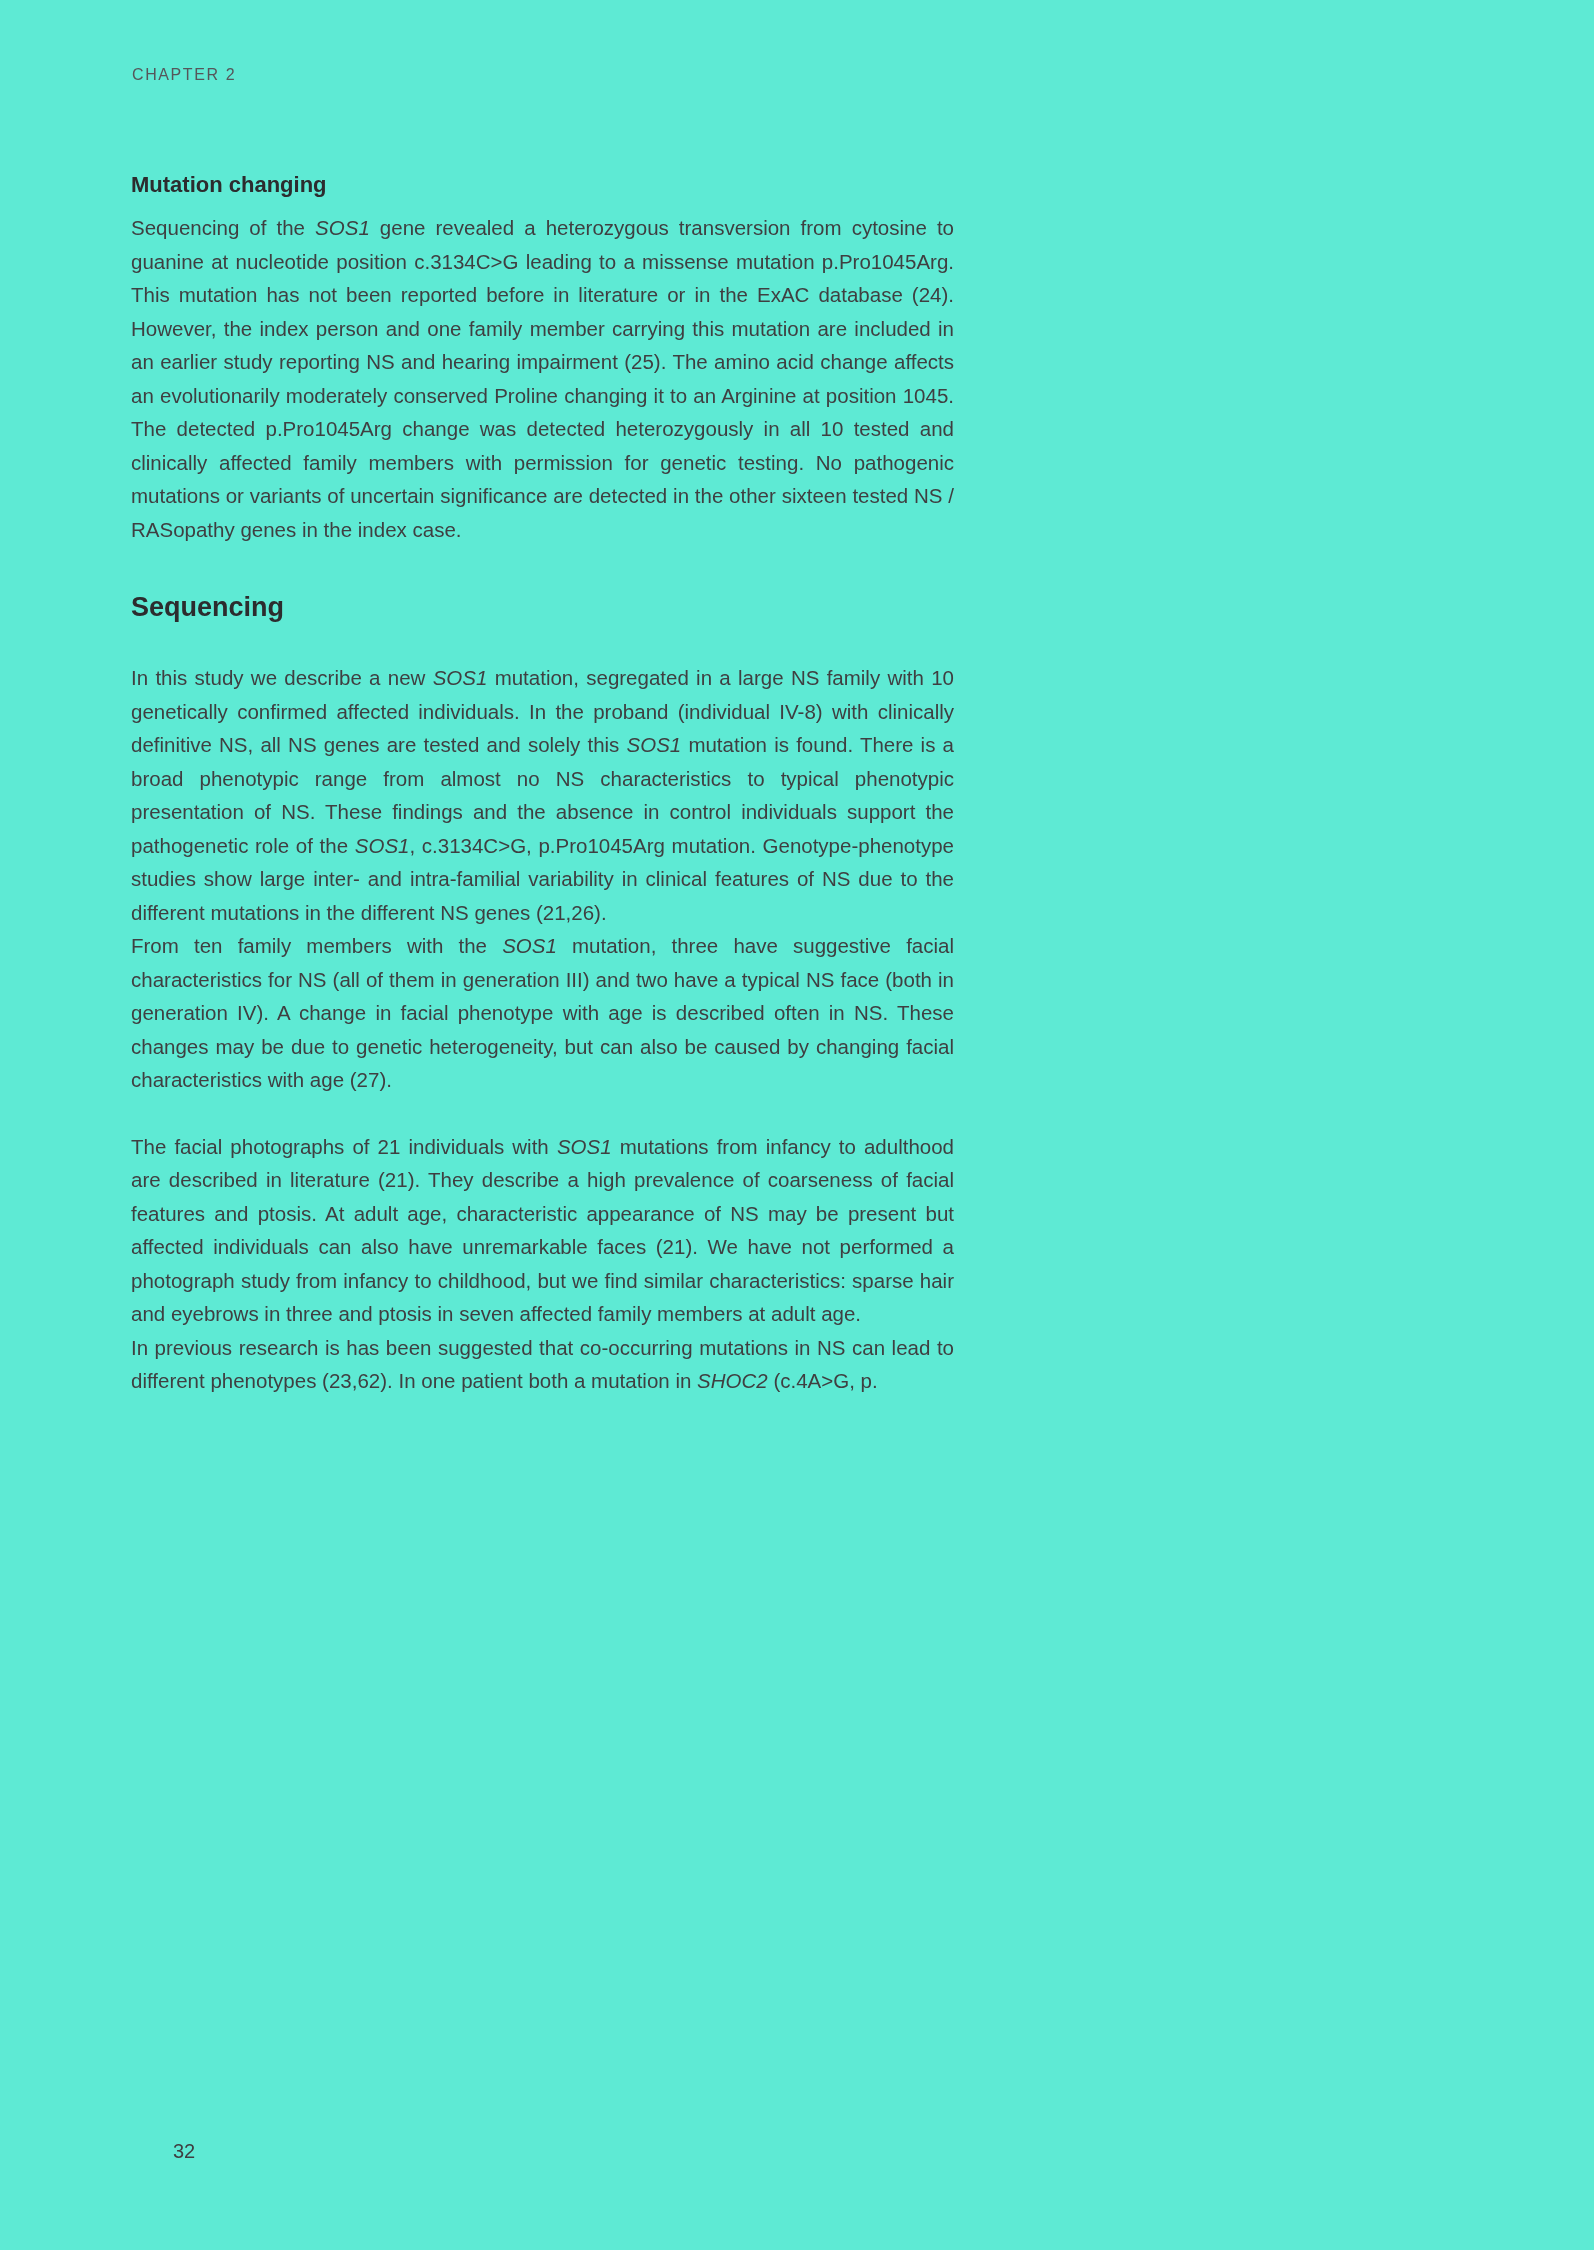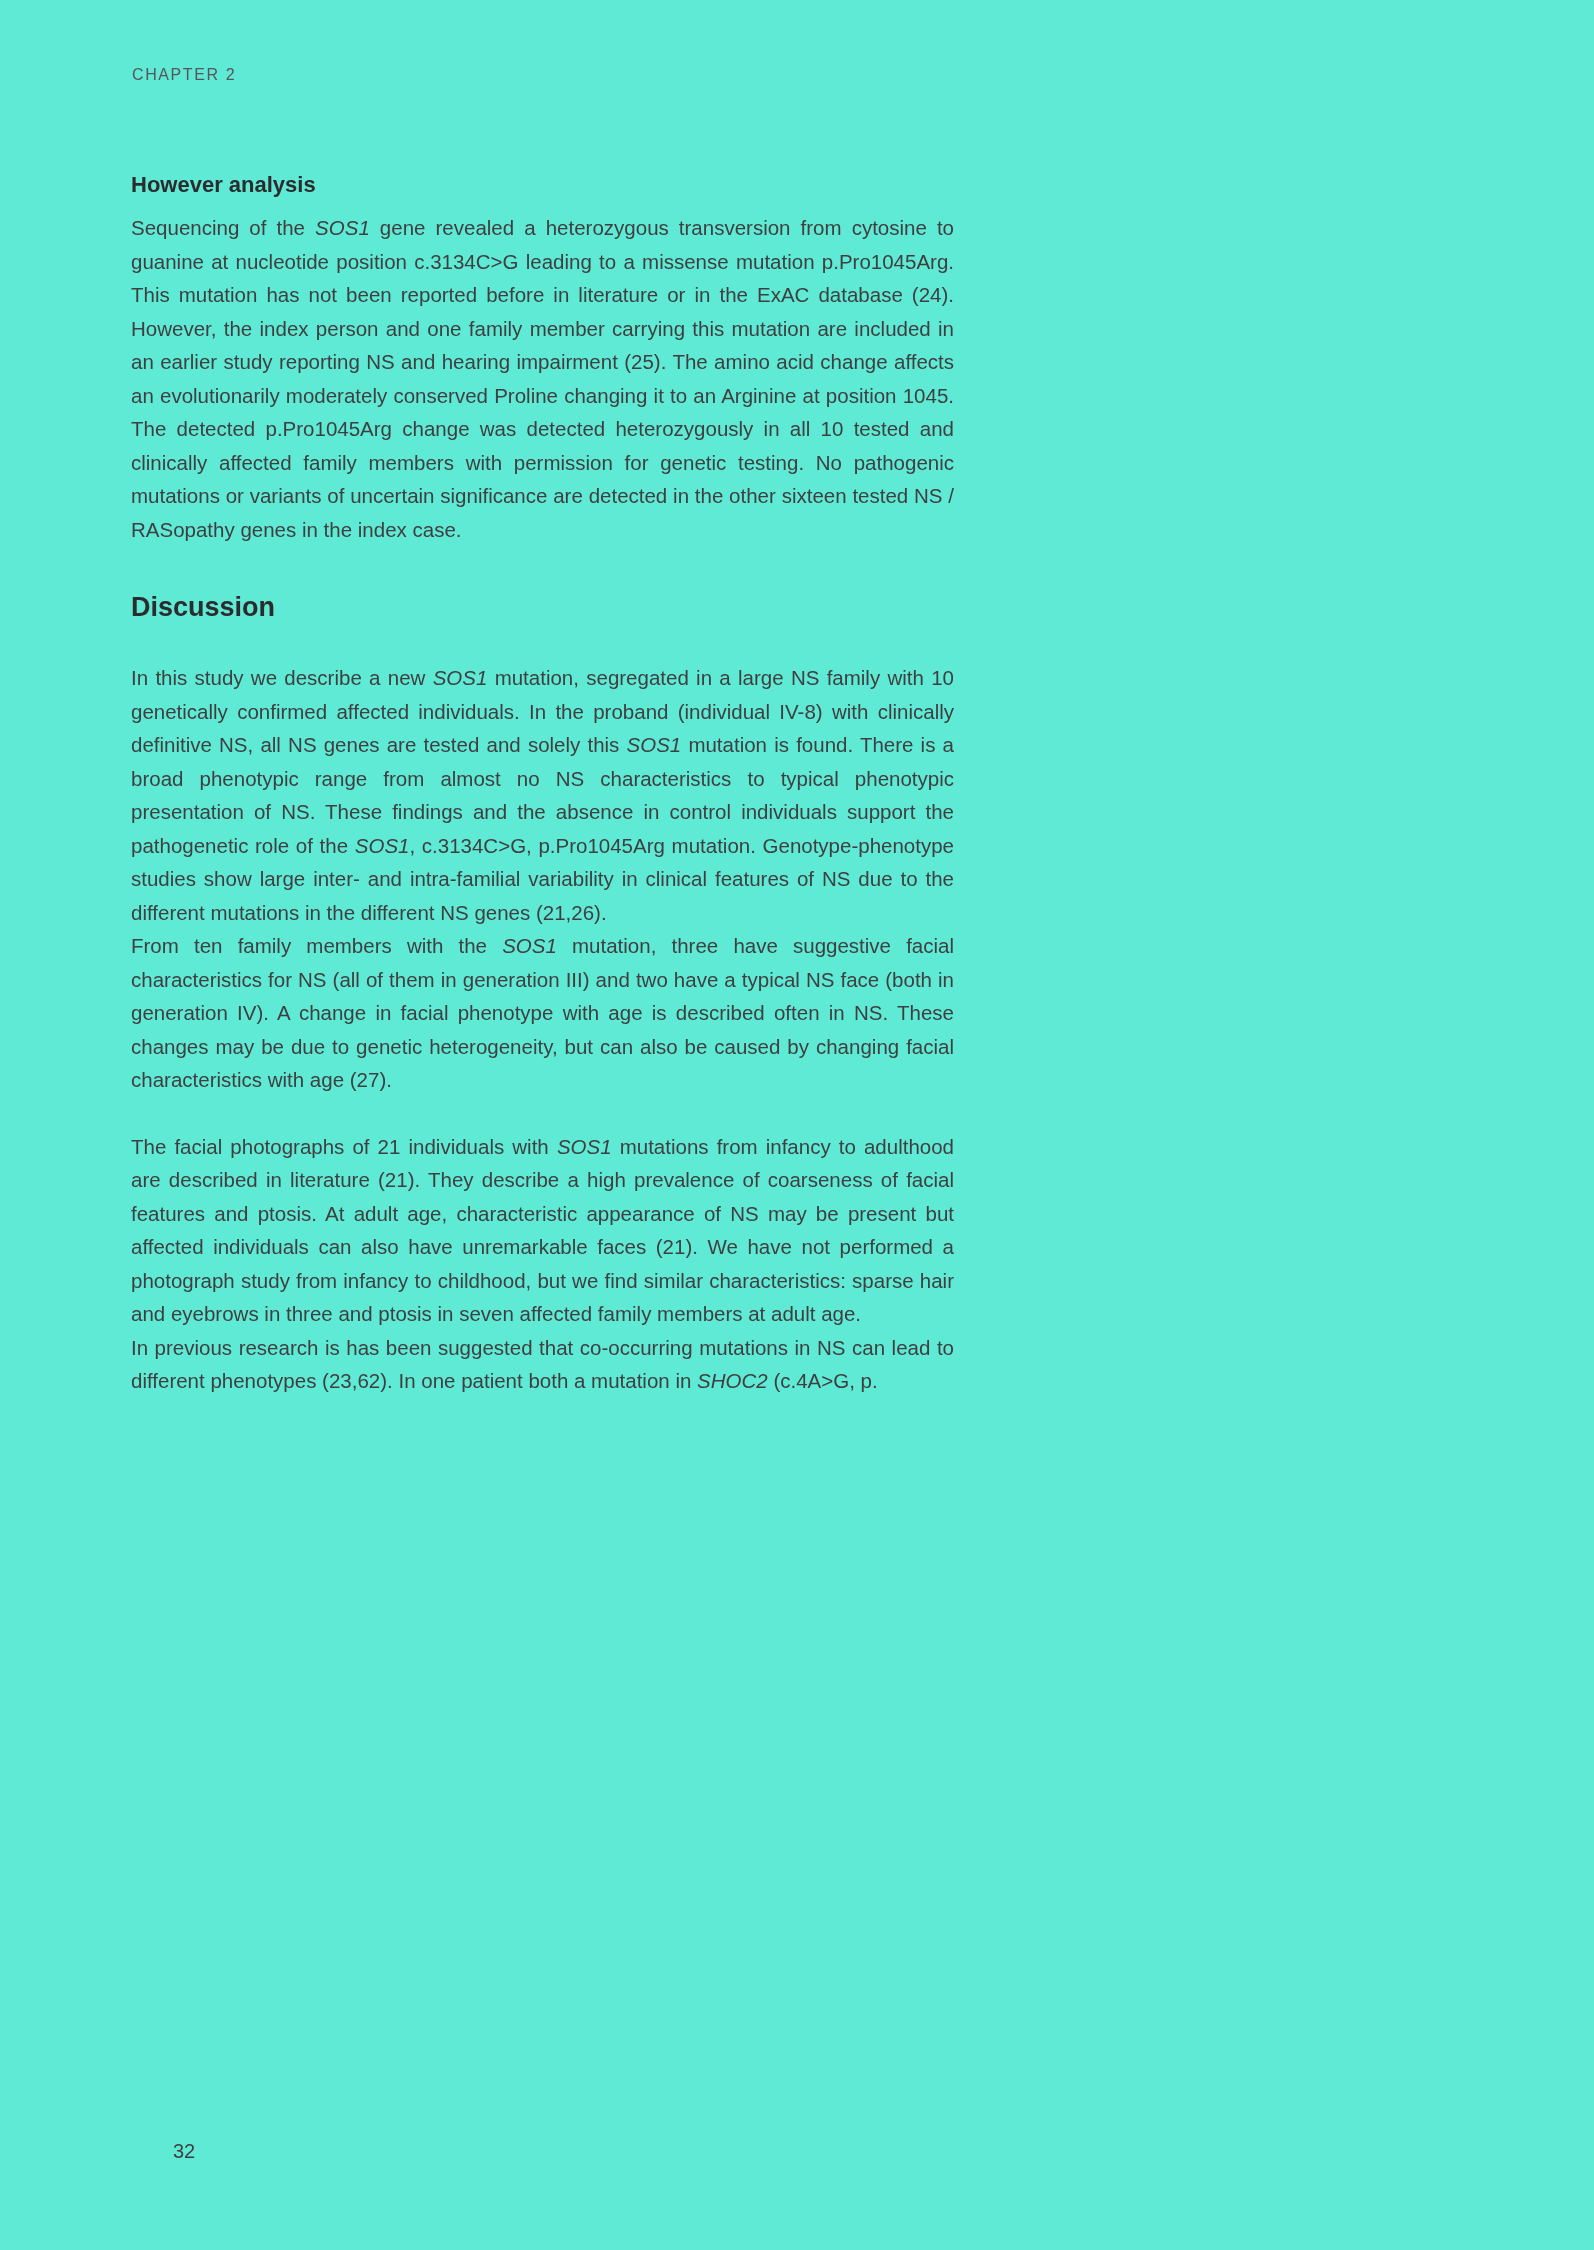--- a/index.html
+++ b/index.html
@@ -67,25 +67,25 @@
 </style>
 </head>
 <body>
 
 <div class="page">
 
   <div class="running-head">CHAPTER 2</div>
 
   <div class="content">
 
-    <h2 class="subheading">However analysis</h2>
+    <h2 class="subheading">Mutation changing</h2>
 
     <p class="body-text"><span>Sequencing of the </span><em>SOS1</em><span> gene revealed a heterozygous transversion from cytosine to guanine at nucleotide position c.3134C&gt;G leading to a missense mutation p.Pro1045Arg. This mutation has not been reported before in literature or in the ExAC database (24). However, the index person and one family member carrying this mutation are included in an earlier study reporting NS and hearing impairment (25). The amino acid change affects an evolutionarily moderately conserved Proline changing it to an Arginine at position 1045. The detected p.Pro1045Arg change was detected heterozygously in all 10 tested and clinically affected family members with permission for genetic testing. No pathogenic mutations or variants of uncertain significance are detected in the other sixteen tested NS / RASopathy genes in the index case.</span></p>
 
-    <h1 class="discussion-heading">Discussion</h1>
+    <h1 class="discussion-heading">Sequencing</h1>
 
     <p class="body-text"><span>In this study we describe a new </span><em>SOS1</em><span> mutation, segregated in a large NS family with 10 genetically confirmed affected individuals. In the proband (individual IV-8) with clinically definitive NS, all NS genes are tested and solely this </span><em>SOS1</em><span> mutation is found. There is a broad phenotypic range from almost no NS characteristics to typical phenotypic presentation of NS. These findings and the absence in control individuals support the pathogenetic role of the </span><em>SOS1</em><span>, c.3134C&gt;G, p.Pro1045Arg mutation. Genotype-phenotype studies show large inter- and intra-familial variability in clinical features of NS due to the different mutations in the different NS genes (21,26).</span></p>
 
     <p class="body-text"><span>From ten family members with the </span><em>SOS1</em><span> mutation, three have suggestive facial characteristics for NS (all of them in generation III) and two have a typical NS face (both in generation IV). A change in facial phenotype with age is described often in NS. These changes may be due to genetic heterogeneity, but can also be caused by changing facial characteristics with age (27).</span></p>
 
     <p class="body-text spaced"><span>The facial photographs of 21 individuals with </span><em>SOS1</em><span> mutations from infancy to adulthood are described in literature (21). They describe a high prevalence of coarseness of facial features and ptosis. At adult age, characteristic appearance of NS may be present but affected individuals can also have unremarkable faces (21). We have not performed a photograph study from infancy to childhood, but we find similar characteristics: sparse hair and eyebrows in three and ptosis in seven affected family members at adult age.</span></p>
 
     <p class="body-text"><span>In previous research is has been suggested that co-occurring mutations in NS can lead to different phenotypes (23,62). In one patient both a mutation in </span><em>SHOC2</em><span> (c.4A&gt;G, p.</span></p>
 
   </div>

